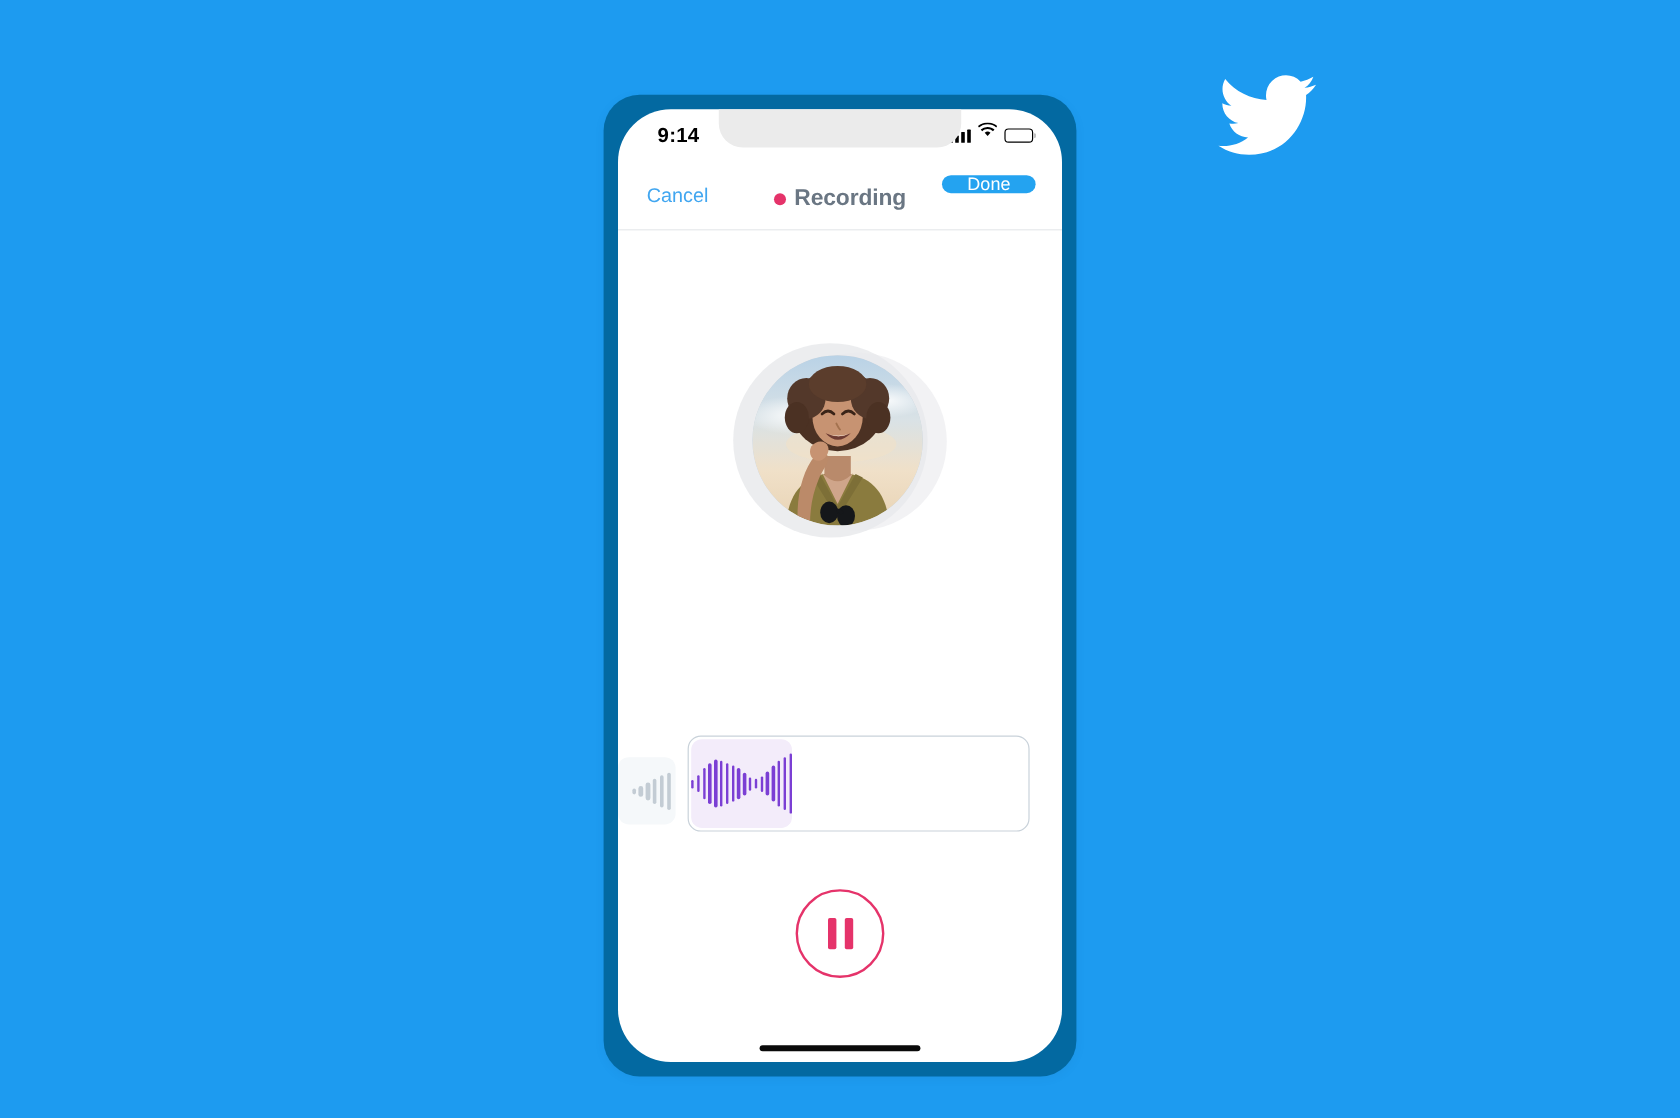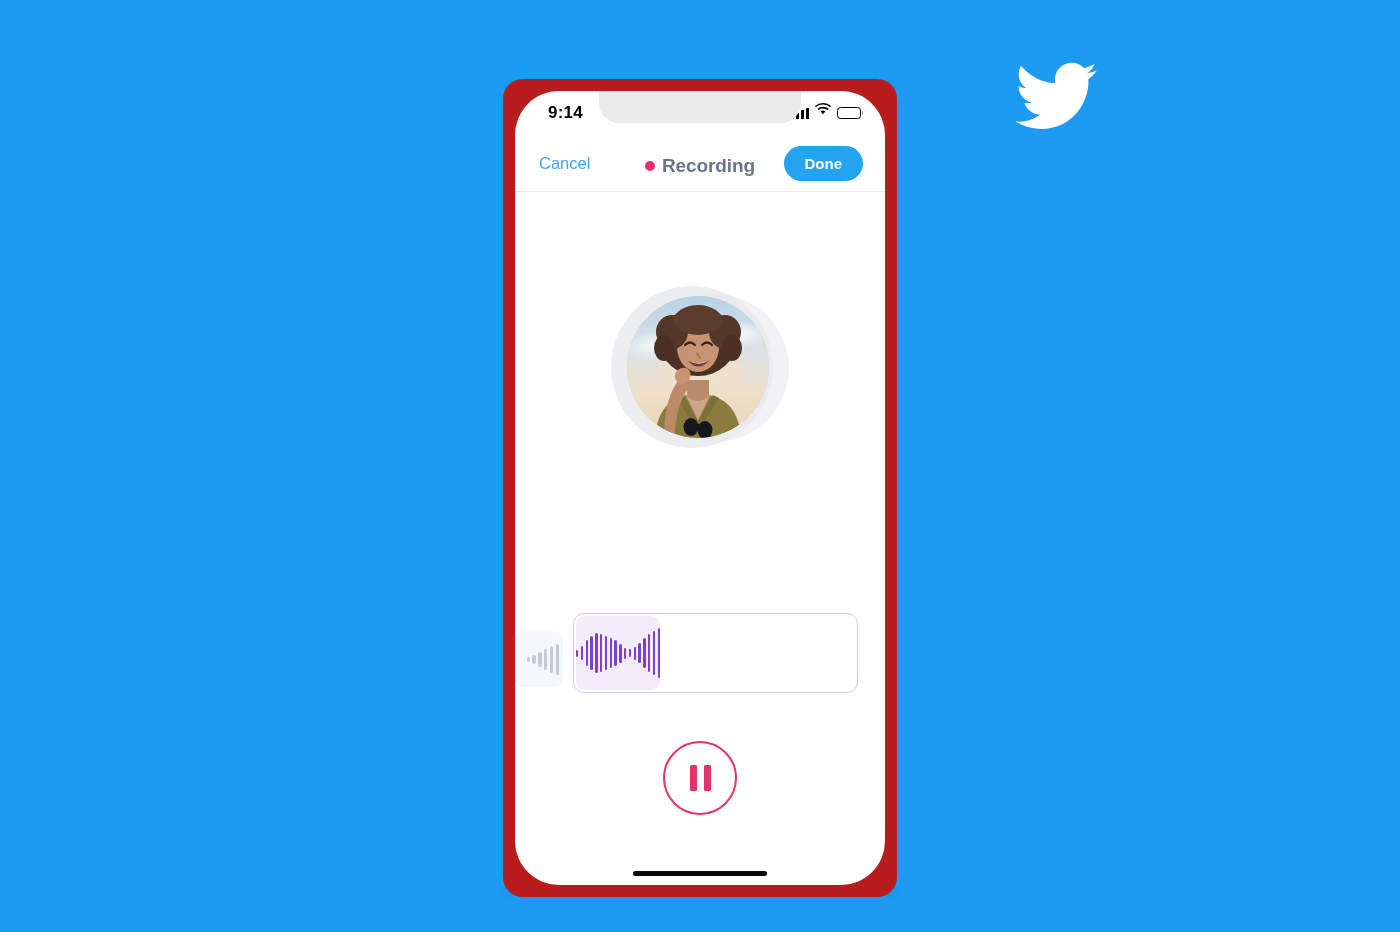--- a/index.html
+++ b/index.html
@@ -24,22 +24,22 @@
     height: 68px;
   }
 
   
   #phone-frame {
     position: absolute;
     left: 503px;
     top: 79px;
     width: 394px;
     height: 818px;
-    background: #b91c1c;
-    border-radius: 20px;
+    background: #0369a1;
+    border-radius: 30px;
     box-shadow: 0 2px 10px rgba(0,0,0,0.04);
   }
   #phone-screen {
     position: absolute;
     left: 12px;
     top: 12px;
     width: 370px;
     height: 794px;
     background: #ffffff;
     border-radius: 44px;
@@ -176,24 +176,24 @@
     color: #6a7683;
     letter-spacing: -0.1px;
   }
   #done-button {
     position: absolute;
     right: 22px;
     top: 9px;
     background: #24a3f0;
     color: #fff;
     font-size: 15px;
-    font-weight: bold;
+    font-weight: normal;
     border: none;
     border-radius: 19px;
-    padding: 10px 21px;
+    padding: 0 21px;
     cursor: pointer;
     font-family: inherit;
     line-height: 1;
   }
 
   
   #avatar-area {
     position: absolute;
     left: 0;
     top: 195px;

